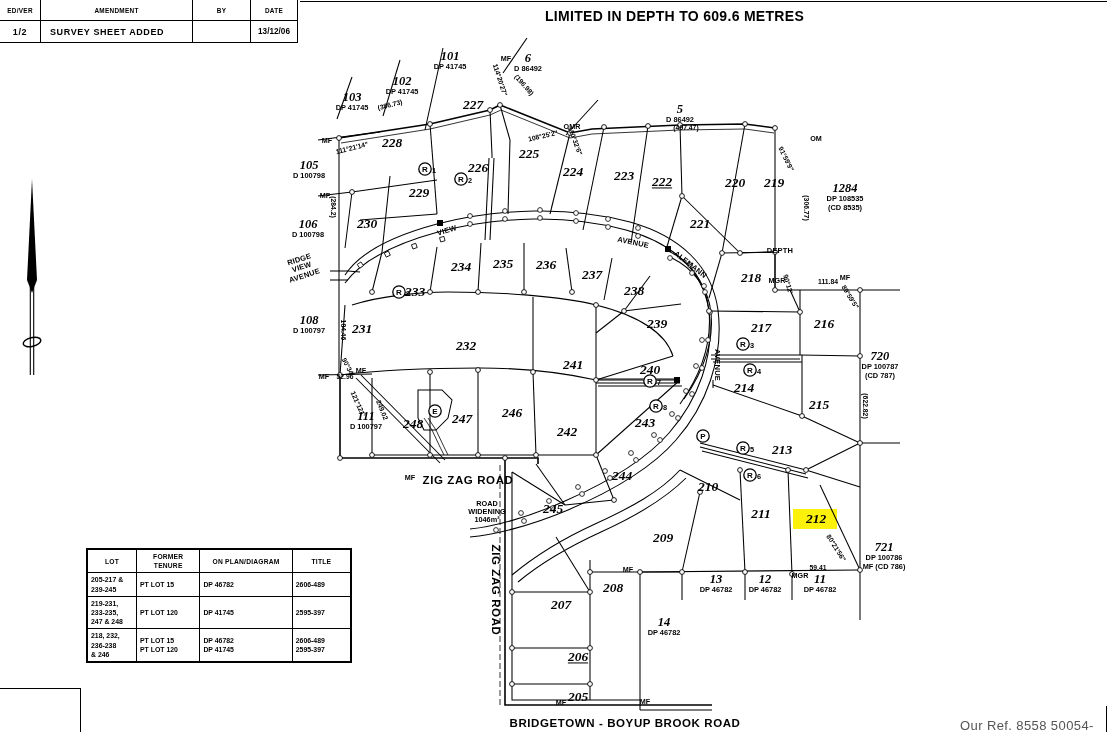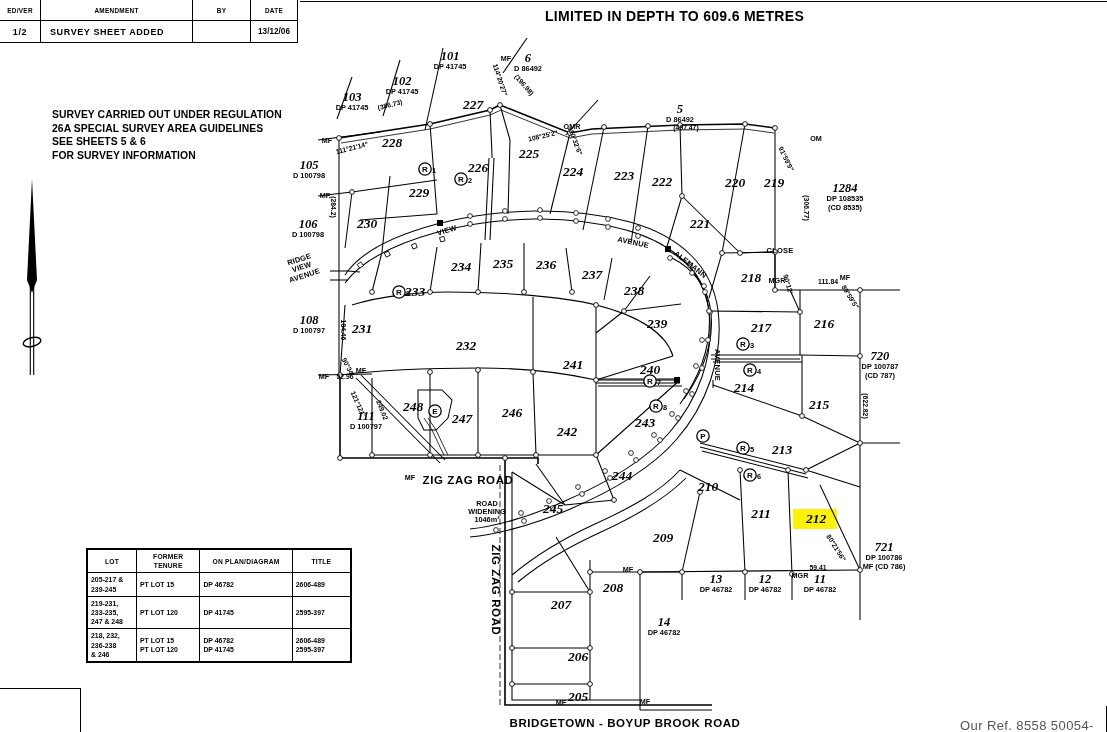--- a/index.html
+++ b/index.html
@@ -77,26 +77,20 @@
       <div class="c hd c4">DATE</div>
     </div>
     <div class="row">
       <div class="c bd c1">1/2</div>
       <div class="c bd c2">SURVEY  SHEET   ADDED</div>
       <div class="c bd c3"></div>
       <div class="c bd c4">13/12/06</div>
     </div>
   </div>
 
-  <div class="note">
-    <div>SURVEY CARRIED OUT UNDER REGULATION</div>
-    <div>26A SPECIAL SURVEY AREA GUIDELINES</div>
-    <div>SEE SHEETS  5 &amp; 6</div>
-    <div>FOR SURVEY INFORMATION</div>
-  </div>
 
 
   <svg class="north" viewBox="0 0 36 200">
     <polygon points="18,4 23,105 18,118 13,105" fill="#000"></polygon>
     <line x1="16.3" y1="112" x2="16.3" y2="200" stroke="#000" stroke-width="1.1"></line>
     <line x1="19.7" y1="112" x2="19.7" y2="200" stroke="#000" stroke-width="1.1"></line>
     <ellipse cx="18" cy="167" rx="9" ry="4.4" fill="none" stroke="#000" stroke-width="1.5" transform="rotate(-14 18 167)"></ellipse>
   </svg>
 
   <div class="tenure">
@@ -425,37 +419,37 @@
 
     <g fill="#000">
       <rect x="674" y="377" width="6" height="6"></rect>
       <rect x="665" y="246" width="6" height="6"></rect>
       <rect x="437" y="220" width="6" height="6"></rect>
     </g>
   </svg>
 
   <div id="map-text">
       <div class="lotnum" style="position: absolute; left: 578px; top: 697px; white-space: pre; transform: translate(-50%, -50%); transform-origin: center center; line-height: 1.12; text-align: center;">205</div>
-      <div class="lotnum" style="position: absolute; left: 578px; top: 657px; white-space: pre; transform: translate(-50%, -50%); transform-origin: center center; line-height: 1.12; text-align: center;">206</div>
+      <div class="lotnum" style="position: absolute; left: 578px; top: 657px; white-space: pre; transform: translate(-50%, -50%); transform-origin: center center; line-height: 1.12; text-align: center; text-decoration: underline;">206</div>
       <div class="lotnum" style="position: absolute; left: 561px; top: 605px; white-space: pre; transform: translate(-50%, -50%); transform-origin: center center; line-height: 1.12; text-align: center;">207</div>
       <div class="lotnum" style="position: absolute; left: 613px; top: 588px; white-space: pre; transform: translate(-50%, -50%); transform-origin: center center; line-height: 1.12; text-align: center;">208</div>
       <div class="lotnum" style="position: absolute; left: 663px; top: 538px; white-space: pre; transform: translate(-50%, -50%); transform-origin: center center; line-height: 1.12; text-align: center;">209</div>
       <div class="lotnum" style="position: absolute; left: 708px; top: 487px; white-space: pre; transform: translate(-50%, -50%); transform-origin: center center; line-height: 1.12; text-align: center;">210</div>
       <div class="lotnum" style="position: absolute; left: 761px; top: 514px; white-space: pre; transform: translate(-50%, -50%); transform-origin: center center; line-height: 1.12; text-align: center;">211</div>
       <div class="lotnum" style="position: absolute; left: 816px; top: 519px; white-space: pre; transform: translate(-50%, -50%); transform-origin: center center; line-height: 1.12; text-align: center;">212</div>
       <div class="lotnum" style="position: absolute; left: 782px; top: 450px; white-space: pre; transform: translate(-50%, -50%); transform-origin: center center; line-height: 1.12; text-align: center;">213</div>
       <div class="lotnum" style="position: absolute; left: 744px; top: 388px; white-space: pre; transform: translate(-50%, -50%); transform-origin: center center; line-height: 1.12; text-align: center;">214</div>
       <div class="lotnum" style="position: absolute; left: 819px; top: 405px; white-space: pre; transform: translate(-50%, -50%); transform-origin: center center; line-height: 1.12; text-align: center;">215</div>
       <div class="lotnum" style="position: absolute; left: 824px; top: 324px; white-space: pre; transform: translate(-50%, -50%); transform-origin: center center; line-height: 1.12; text-align: center;">216</div>
       <div class="lotnum" style="position: absolute; left: 761px; top: 328px; white-space: pre; transform: translate(-50%, -50%); transform-origin: center center; line-height: 1.12; text-align: center;">217</div>
       <div class="lotnum" style="position: absolute; left: 751px; top: 278px; white-space: pre; transform: translate(-50%, -50%); transform-origin: center center; line-height: 1.12; text-align: center;">218</div>
       <div class="lotnum" style="position: absolute; left: 774px; top: 183px; white-space: pre; transform: translate(-50%, -50%); transform-origin: center center; line-height: 1.12; text-align: center;">219</div>
       <div class="lotnum" style="position: absolute; left: 735px; top: 183px; white-space: pre; transform: translate(-50%, -50%); transform-origin: center center; line-height: 1.12; text-align: center;">220</div>
       <div class="lotnum" style="position: absolute; left: 700px; top: 224px; white-space: pre; transform: translate(-50%, -50%); transform-origin: center center; line-height: 1.12; text-align: center;">221</div>
-      <div class="lotnum" style="position: absolute; left: 662px; top: 182px; white-space: pre; transform: translate(-50%, -50%); transform-origin: center center; line-height: 1.12; text-align: center;">222</div>
+      <div class="lotnum" style="position: absolute; left: 662px; top: 182px; white-space: pre; transform: translate(-50%, -50%); transform-origin: center center; line-height: 1.12; text-align: center; text-decoration: underline;">222</div>
       <div class="lotnum" style="position: absolute; left: 624px; top: 176px; white-space: pre; transform: translate(-50%, -50%); transform-origin: center center; line-height: 1.12; text-align: center;">223</div>
       <div class="lotnum" style="position: absolute; left: 573px; top: 172px; white-space: pre; transform: translate(-50%, -50%); transform-origin: center center; line-height: 1.12; text-align: center;">224</div>
       <div class="lotnum" style="position: absolute; left: 529px; top: 154px; white-space: pre; transform: translate(-50%, -50%); transform-origin: center center; line-height: 1.12; text-align: center;">225</div>
       <div class="lotnum" style="position: absolute; left: 478px; top: 168px; white-space: pre; transform: translate(-50%, -50%); transform-origin: center center; line-height: 1.12; text-align: center;">226</div>
       <div class="lotnum" style="position: absolute; left: 473px; top: 105px; white-space: pre; transform: translate(-50%, -50%); transform-origin: center center; line-height: 1.12; text-align: center;">227</div>
       <div class="lotnum" style="position: absolute; left: 392px; top: 143px; white-space: pre; transform: translate(-50%, -50%); transform-origin: center center; line-height: 1.12; text-align: center;">228</div>
       <div class="lotnum" style="position: absolute; left: 419px; top: 193px; white-space: pre; transform: translate(-50%, -50%); transform-origin: center center; line-height: 1.12; text-align: center;">229</div>
       <div class="lotnum" style="position: absolute; left: 367px; top: 224px; white-space: pre; transform: translate(-50%, -50%); transform-origin: center center; line-height: 1.12; text-align: center;">230</div>
       <div class="lotnum" style="position: absolute; left: 362px; top: 329px; white-space: pre; transform: translate(-50%, -50%); transform-origin: center center; line-height: 1.12; text-align: center;">231</div>
       <div class="lotnum" style="position: absolute; left: 466px; top: 346px; white-space: pre; transform: translate(-50%, -50%); transform-origin: center center; line-height: 1.12; text-align: center;">232</div>
@@ -467,21 +461,21 @@
       <div class="lotnum" style="position: absolute; left: 634px; top: 291px; white-space: pre; transform: translate(-50%, -50%); transform-origin: center center; line-height: 1.12; text-align: center;">238</div>
       <div class="lotnum" style="position: absolute; left: 657px; top: 324px; white-space: pre; transform: translate(-50%, -50%); transform-origin: center center; line-height: 1.12; text-align: center;">239</div>
       <div class="lotnum" style="position: absolute; left: 650px; top: 370px; white-space: pre; transform: translate(-50%, -50%); transform-origin: center center; line-height: 1.12; text-align: center;">240</div>
       <div class="lotnum" style="position: absolute; left: 573px; top: 365px; white-space: pre; transform: translate(-50%, -50%); transform-origin: center center; line-height: 1.12; text-align: center;">241</div>
       <div class="lotnum" style="position: absolute; left: 567px; top: 432px; white-space: pre; transform: translate(-50%, -50%); transform-origin: center center; line-height: 1.12; text-align: center;">242</div>
       <div class="lotnum" style="position: absolute; left: 645px; top: 423px; white-space: pre; transform: translate(-50%, -50%); transform-origin: center center; line-height: 1.12; text-align: center;">243</div>
       <div class="lotnum" style="position: absolute; left: 622px; top: 476px; white-space: pre; transform: translate(-50%, -50%); transform-origin: center center; line-height: 1.12; ">244</div>
       <div class="lotnum" style="position: absolute; left: 553px; top: 509px; white-space: pre; transform: translate(-50%, -50%); transform-origin: center center; line-height: 1.12; text-align: center;">245</div>
       <div class="lotnum" style="position: absolute; left: 512px; top: 413px; white-space: pre; transform: translate(-50%, -50%); transform-origin: center center; line-height: 1.12; text-align: center;">246</div>
       <div class="lotnum" style="position: absolute; left: 462px; top: 419px; white-space: pre; transform: translate(-50%, -50%); transform-origin: center center; line-height: 1.12; text-align: center;">247</div>
-      <div class="lotnum" style="position: absolute; left: 413px; top: 407px; white-space: pre; transform: translate(-50%, -50%); transform-origin: center center; line-height: 1.12; text-align: center;">248</div>
+      <div class="lotnum" style="position: absolute; left: 413px; top: 424px; white-space: pre; transform: translate(-50%, -50%); transform-origin: center center; line-height: 1.12; text-align: center;">248</div>
       <div style="position: absolute; left: 450px; top: 60px; transform: translate(-50%, -50%); text-align: center; white-space: pre; line-height: 1.15;"><div class="extlot">101</div><div class="dp">DP 41745</div></div>
       <div style="position: absolute; left: 402px; top: 85px; transform: translate(-50%, -50%); text-align: center; white-space: pre; line-height: 1.15;"><div class="extlot">102</div><div class="dp">DP 41745</div></div>
       <div style="position: absolute; left: 352px; top: 101px; transform: translate(-50%, -50%); text-align: center; white-space: pre; line-height: 1.15;"><div class="extlot">103</div><div class="dp">DP 41745</div></div>
       <div style="position: absolute; left: 309px; top: 169px; transform: translate(-50%, -50%); text-align: center; white-space: pre; line-height: 1.15;"><div class="extlot">105</div><div class="dp">D 100798</div></div>
       <div style="position: absolute; left: 308px; top: 228px; transform: translate(-50%, -50%); text-align: center; white-space: pre; line-height: 1.15;"><div class="extlot">106</div><div class="dp">D 100798</div></div>
       <div style="position: absolute; left: 309px; top: 324px; transform: translate(-50%, -50%); text-align: center; white-space: pre; line-height: 1.15;"><div class="extlot">108</div><div class="dp">D 100797</div></div>
       <div style="position: absolute; left: 366px; top: 420px; transform: translate(-50%, -50%); text-align: center; white-space: pre; line-height: 1.15;"><div class="extlot">111</div><div class="dp">D 100797</div></div>
       <div style="position: absolute; left: 528px; top: 62px; transform: translate(-50%, -50%); text-align: center; white-space: pre; line-height: 1.15;"><div class="extlot">6</div><div class="dp">D 86492</div></div>
       <div style="position: absolute; left: 680px; top: 113px; transform: translate(-50%, -50%); text-align: center; white-space: pre; line-height: 1.15;"><div class="extlot">5</div><div class="dp">D 86492</div></div>
       <div style="position: absolute; left: 845px; top: 197px; transform: translate(-50%, -50%); text-align: center; white-space: pre; line-height: 1.15;"><div class="extlot">1284</div><div class="dp">DP 108535</div><div class="dp">(CD 8535)</div></div>
@@ -494,21 +488,21 @@
       <div class="roadname" style="position: absolute; left: 468px; top: 480px; white-space: pre; transform: translate(-50%, -50%); transform-origin: center center; line-height: 1.12; text-align: center;">ZIG ZAG ROAD</div>
       <div class="roadname" style="position: absolute; left: 496px; top: 590px; white-space: pre; transform: translate(-50%, -50%) rotate(90deg); transform-origin: center center; line-height: 1.12; text-align: center;">ZIG ZAG ROAD</div>
       <div class="roadname" style="position: absolute; left: 625px; top: 723px; white-space: pre; transform: translate(-50%, -50%); transform-origin: center center; line-height: 1.12; text-align: center;">BRIDGETOWN - BOYUP BROOK ROAD</div>
       <div class="roadname-s" style="position: absolute; left: 302px; top: 268px; white-space: pre; transform: translate(-50%, -50%) rotate(-18deg); transform-origin: center center; line-height: 1.12; text-align: center; font-size: 7.5px;">RIDGE
 VIEW
 AVENUE</div>
       <div class="roadname-s" style="position: absolute; left: 447px; top: 231px; white-space: pre; transform: translate(-50%, -50%) rotate(-18deg); transform-origin: center center; line-height: 1.12; text-align: center;">VIEW</div>
       <div class="roadname-s" style="position: absolute; left: 633px; top: 243px; white-space: pre; transform: translate(-50%, -50%) rotate(12deg); transform-origin: center center; line-height: 1.12; text-align: center;">AVENUE</div>
       <div class="roadname-s" style="position: absolute; left: 690px; top: 265px; white-space: pre; transform: translate(-50%, -50%) rotate(38deg); transform-origin: center center; line-height: 1.12; text-align: center;">ALEMANN</div>
       <div class="roadname-s" style="position: absolute; left: 717px; top: 365px; white-space: pre; transform: translate(-50%, -50%) rotate(90deg); transform-origin: center center; line-height: 1.12; text-align: center;">AVENUE</div>
-      <div class="roadname-s" style="position: absolute; left: 780px; top: 251px; white-space: pre; transform: translate(-50%, -50%); transform-origin: center center; line-height: 1.12; text-align: center;">CLOSE</div>
+      <div class="roadname-s" style="position: absolute; left: 780px; top: 251px; white-space: pre; transform: translate(-50%, -50%); transform-origin: center center; line-height: 1.12; text-align: center;">DEPTH</div>
       <div class="rw" style="position: absolute; left: 487px; top: 512px; white-space: pre-line; transform: translate(-50%, -50%); transform-origin: center center; line-height: 1.12; text-align: center;">ROAD
 WIDENING
 1046m²</div>
       <div class="brg" style="position: absolute; left: 390px; top: 105px; white-space: pre; transform: translate(-50%, -50%) rotate(-14deg); transform-origin: center center; line-height: 1.12; text-align: center;">(386.73)</div>
       <div class="brg" style="position: absolute; left: 352px; top: 148px; white-space: pre; transform: translate(-50%, -50%) rotate(-14deg); transform-origin: center center; line-height: 1.12; text-align: center;">111°21'14"</div>
       <div class="brg" style="position: absolute; left: 333px; top: 207px; white-space: pre; transform: translate(-50%, -50%) rotate(90deg); transform-origin: center center; line-height: 1.12; text-align: center;">(284.2)</div>
       <div class="brg" style="position: absolute; left: 500px; top: 80px; white-space: pre; transform: translate(-50%, -50%) rotate(72deg); transform-origin: center center; line-height: 1.12; text-align: center;">114°20'27"</div>
       <div class="brg" style="position: absolute; left: 524px; top: 85px; white-space: pre; transform: translate(-50%, -50%) rotate(48deg); transform-origin: center center; line-height: 1.12; text-align: center;">(196.98)</div>
       <div class="brg" style="position: absolute; left: 543px; top: 136px; white-space: pre; transform: translate(-50%, -50%) rotate(-13deg); transform-origin: center center; line-height: 1.12; text-align: center;">108°25'2"</div>
       <div class="brg" style="position: absolute; left: 575px; top: 141px; white-space: pre; transform: translate(-50%, -50%) rotate(70deg); transform-origin: center center; line-height: 1.12; text-align: center;">110°32'6"</div>

